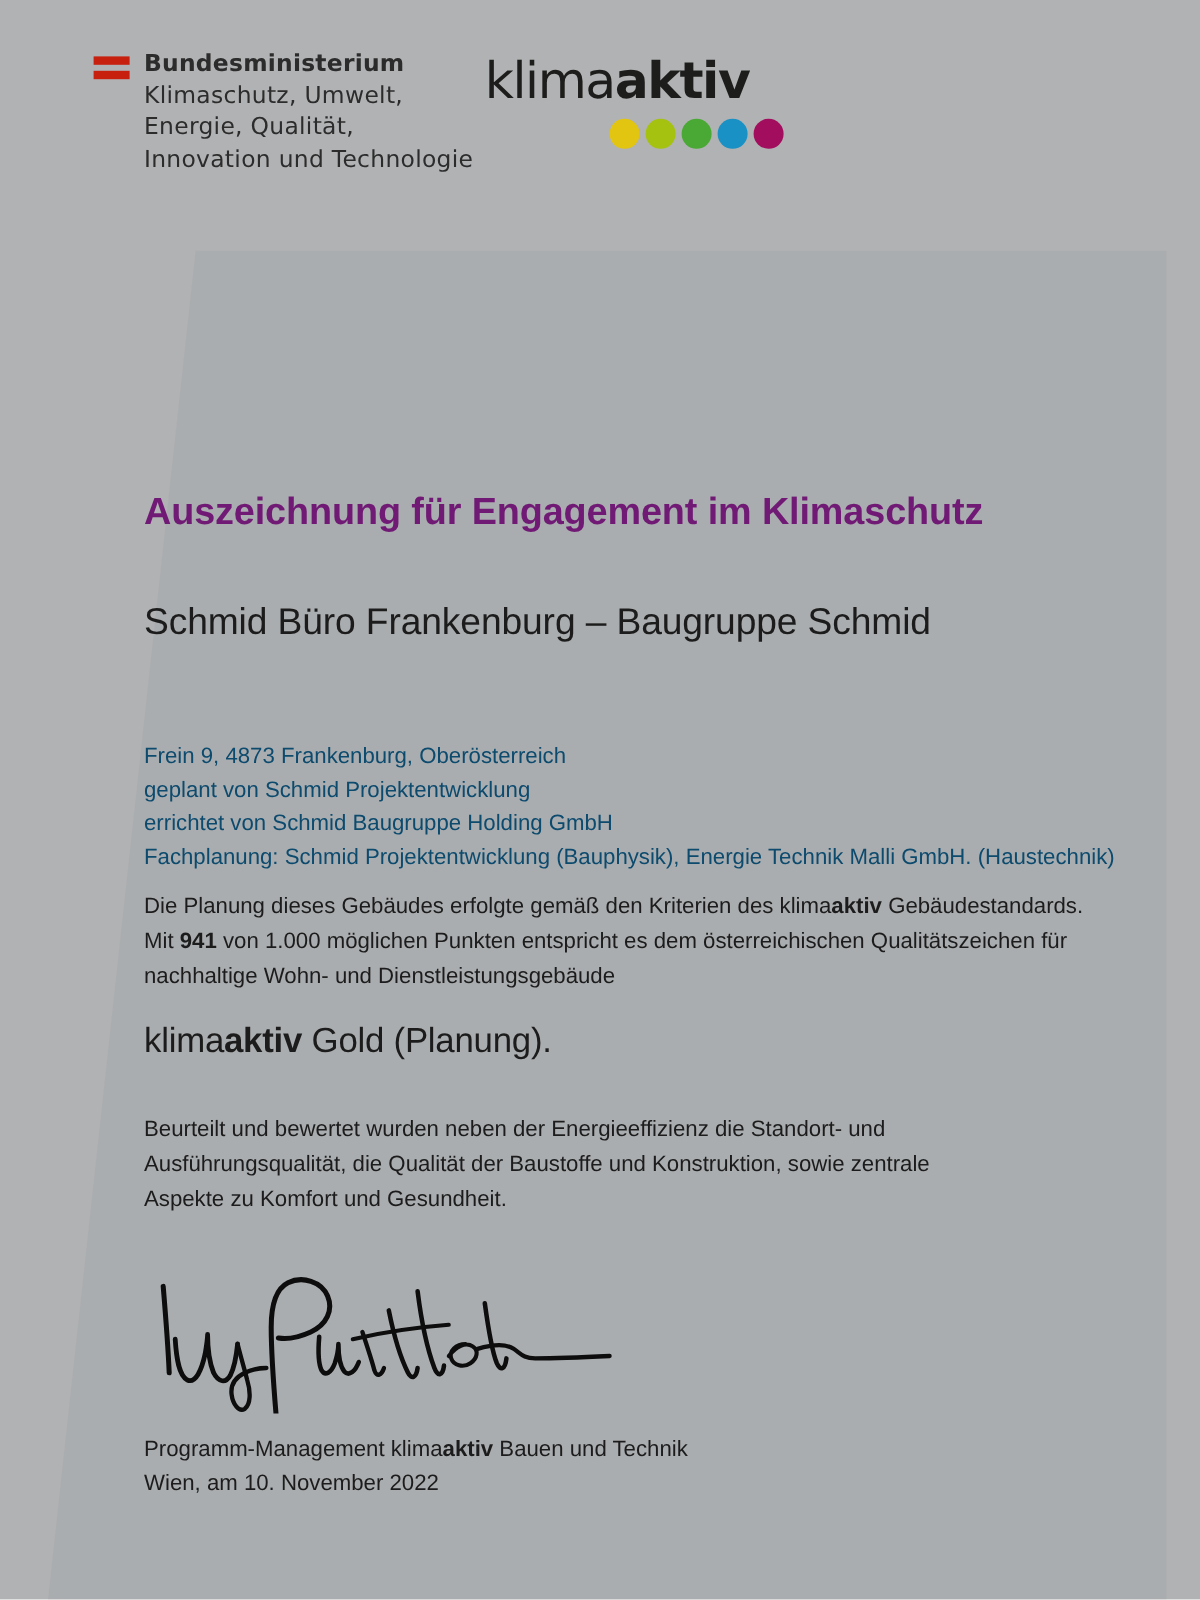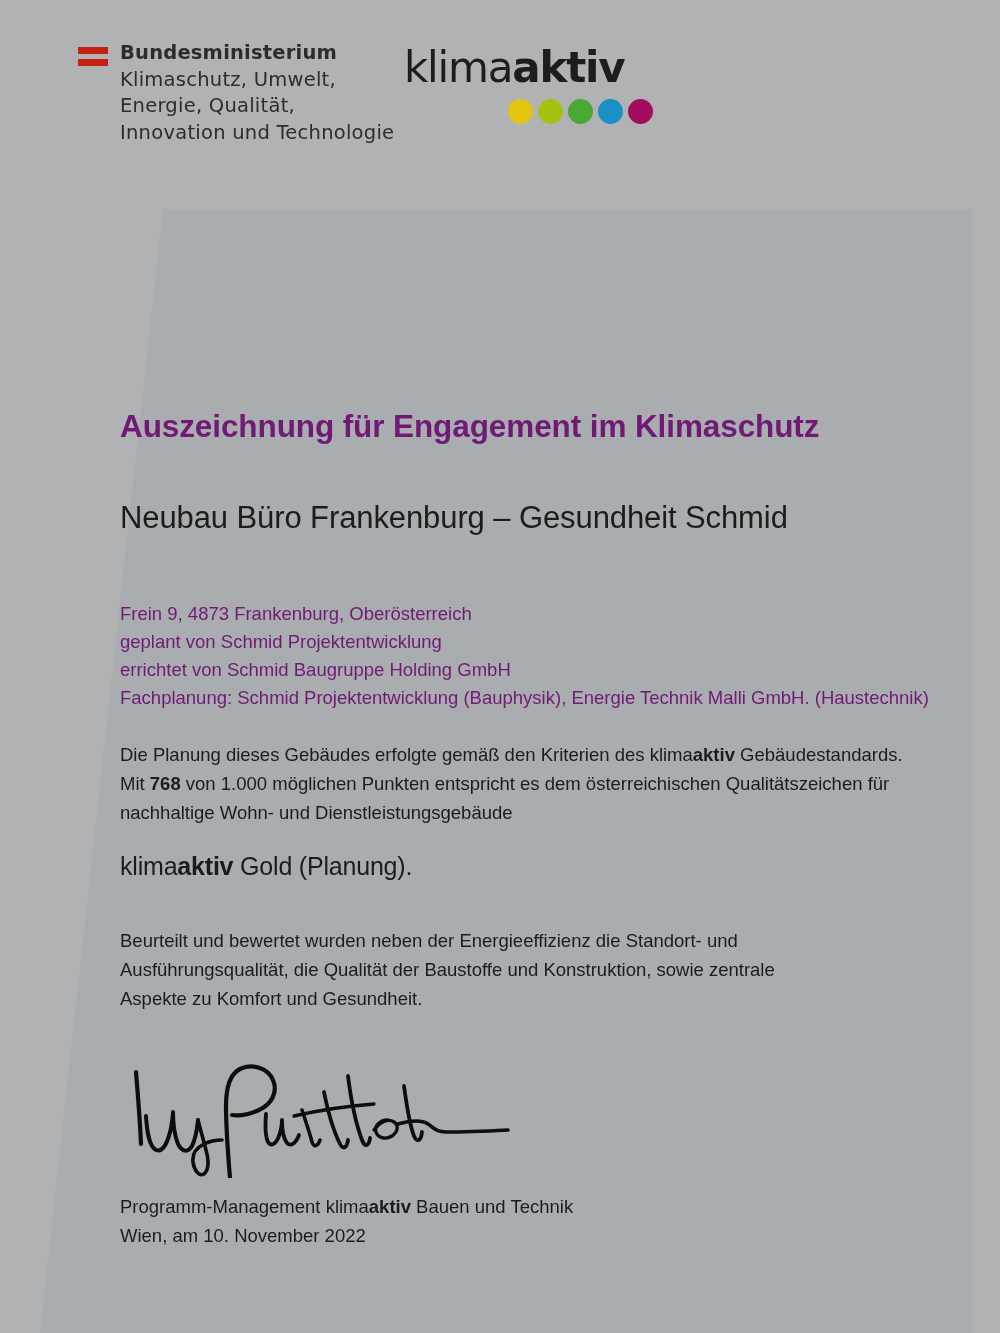--- a/index.html
+++ b/index.html
@@ -130,43 +130,43 @@
     left: 0;
     font-size: 31px;
     font-weight: 400;
     color: #1c1c1c;
     letter-spacing: -0.1px;
     white-space: nowrap;
   }
 
   .address-block {
     position: absolute;
-    top: 600px;
+    top: 616px;
     left: 0;
     font-size: 18.5px;
     line-height: 28px;
-    color: #701a75;
+    color: #0c4a6e;
     width: 830px;
   }
 
   .criteria-block {
     position: absolute;
     top: 740px;
     left: 0;
     font-size: 18.5px;
     line-height: 29px;
     color: #1c1c1c;
     width: 812px;
   }
 
   .grade-line {
     position: absolute;
     top: 852px;
     left: 0;
-    font-size: 25px;
+    font-size: 29px;
     color: #1c1c1c;
     letter-spacing: -0.2px;
     white-space: nowrap;
   }
   .grade-line .bold { font-weight: bold; }
 
   .assessment-block {
     position: absolute;
     top: 926px;
     left: 0;
@@ -229,30 +229,30 @@
         <div class="dot" style="background: rgb(26, 145, 196);"></div>
         <div class="dot" style="background: rgb(162, 13, 94);"></div>
       </div>
     </div>
   </div>
 
   <div class="content">
 
     <div class="award-title">Auszeichnung für Engagement im Klimaschutz</div>
 
-    <div class="project-name">Neubau Büro Frankenburg – Gesundheit Schmid</div>
+    <div class="project-name">Schmid Büro Frankenburg – Baugruppe Schmid</div>
 
     <div class="address-block">
       <div>Frein 9, 4873 Frankenburg, Oberösterreich</div>
       <div>geplant von Schmid Projektentwicklung</div>
       <div>errichtet von Schmid Baugruppe Holding GmbH</div>
       <div>Fachplanung: Schmid Projektentwicklung (Bauphysik), Energie Technik Malli GmbH. (Haustechnik)</div>
     </div>
 
-    <div class="criteria-block"><span>Die Planung dieses Gebäudes erfolgte gemäß den Kriterien des klima</span><span class="b">aktiv</span><span> Gebäudestandards. Mit </span><span class="b">768</span><span> von 1.000 möglichen Punkten entspricht es dem österreichischen Qualitätszeichen für nachhaltige Wohn- und Dienstleistungsgebäude</span></div>
+    <div class="criteria-block"><span>Die Planung dieses Gebäudes erfolgte gemäß den Kriterien des klima</span><span class="b">aktiv</span><span> Gebäudestandards. Mit </span><span class="b">941</span><span> von 1.000 möglichen Punkten entspricht es dem österreichischen Qualitätszeichen für nachhaltige Wohn- und Dienstleistungsgebäude</span></div>
 
     <div class="grade-line"><span>klima</span><span class="bold">aktiv</span><span> Gold (Planung).</span></div>
 
     <div class="assessment-block">Beurteilt und bewertet wurden neben der Energieeffizienz die Standort- und Ausführungsqualität, die Qualität der Baustoffe und Konstruktion, sowie zentrale Aspekte zu Komfort und Gesundheit.</div>
 
     <div class="signature-area">
       <svg viewBox="0 0 420 120" width="420" height="120">
         <g fill="none" stroke="#0d0d0d" stroke-linecap="round" stroke-linejoin="round">
           <path d="M20,14 C22,38 24,62 25,86" stroke-width="4.2"></path>
           <path d="M30,58 C31,74 33,88 40,92 C47,95 52,84 55,70 C56,64 57,58 57,54

